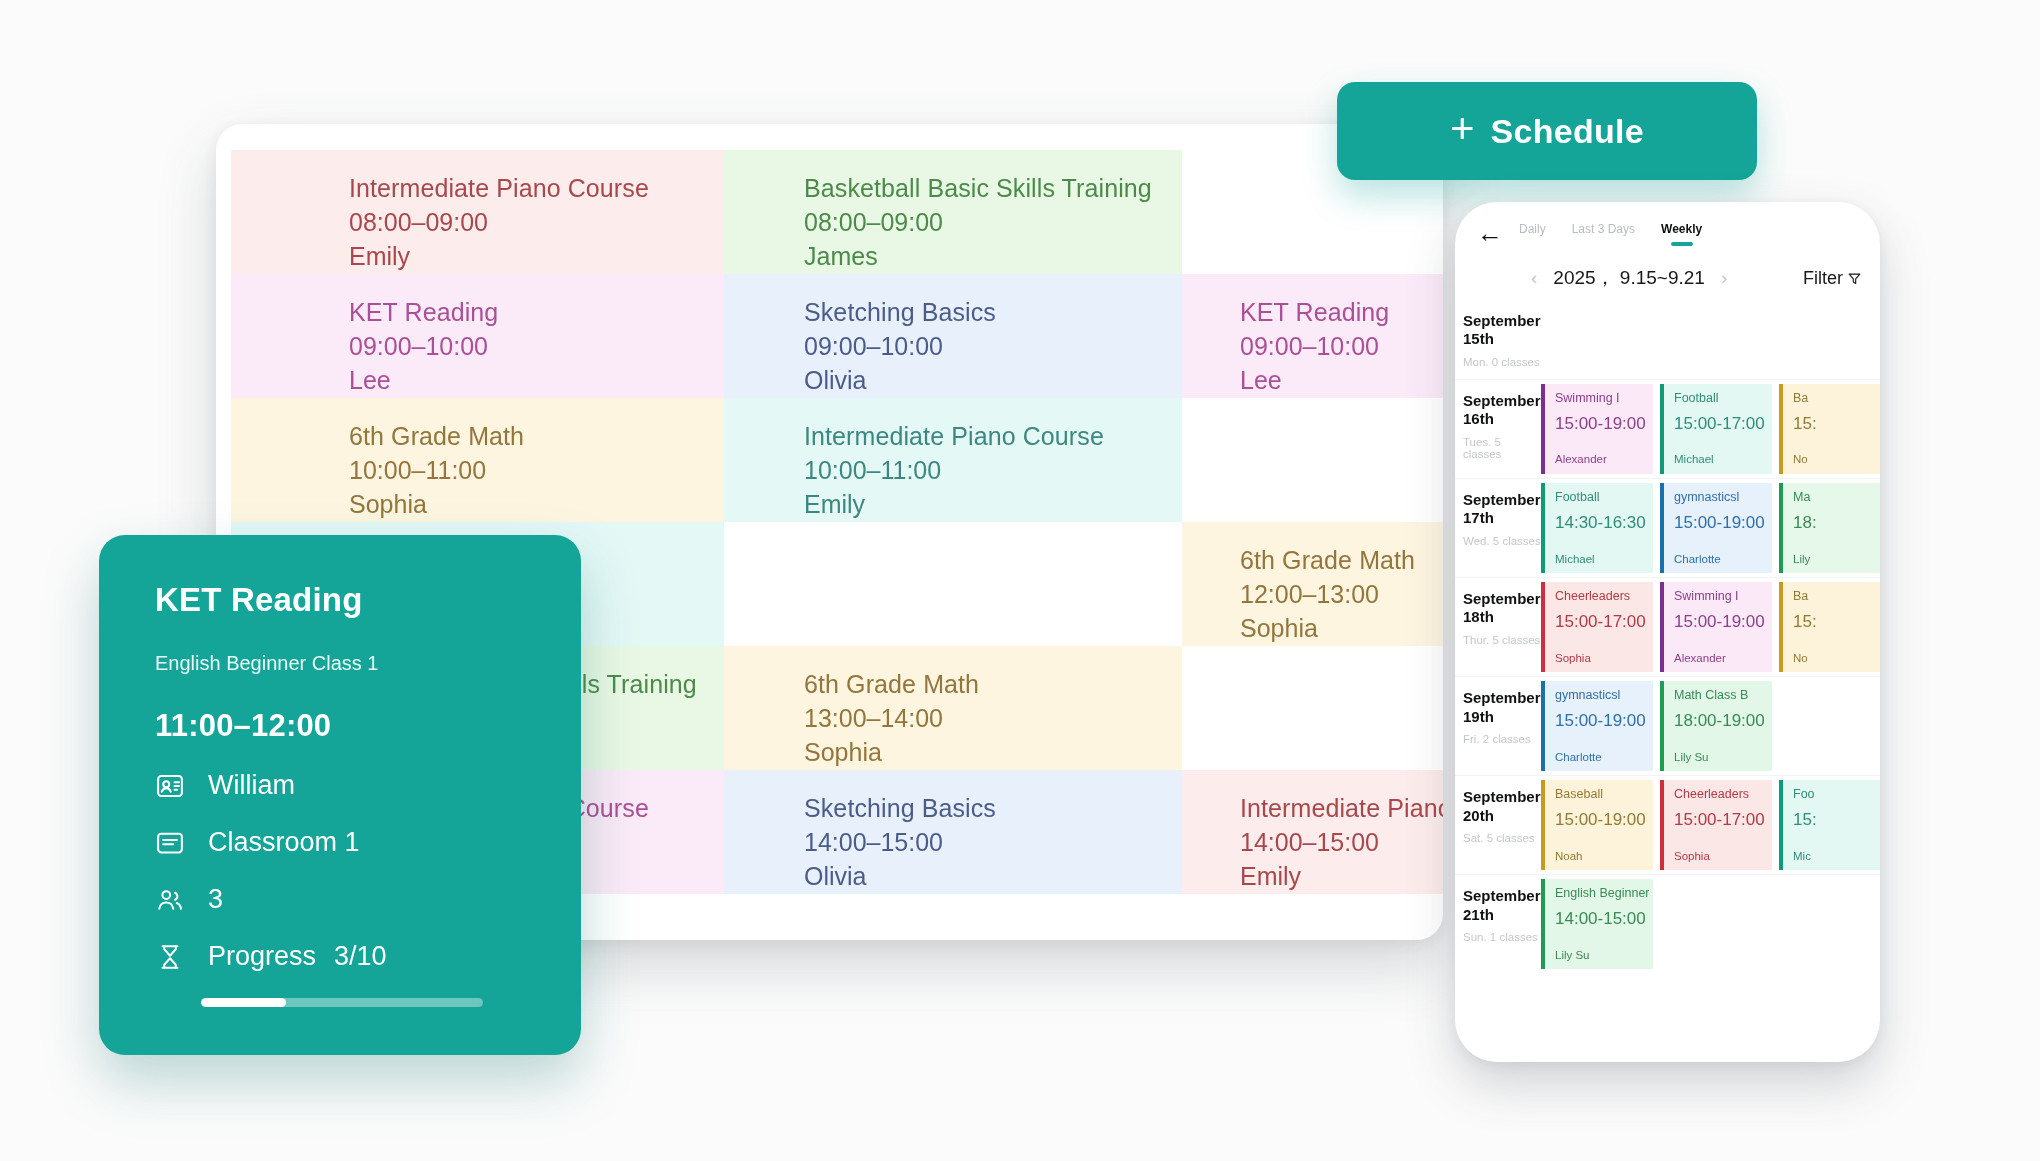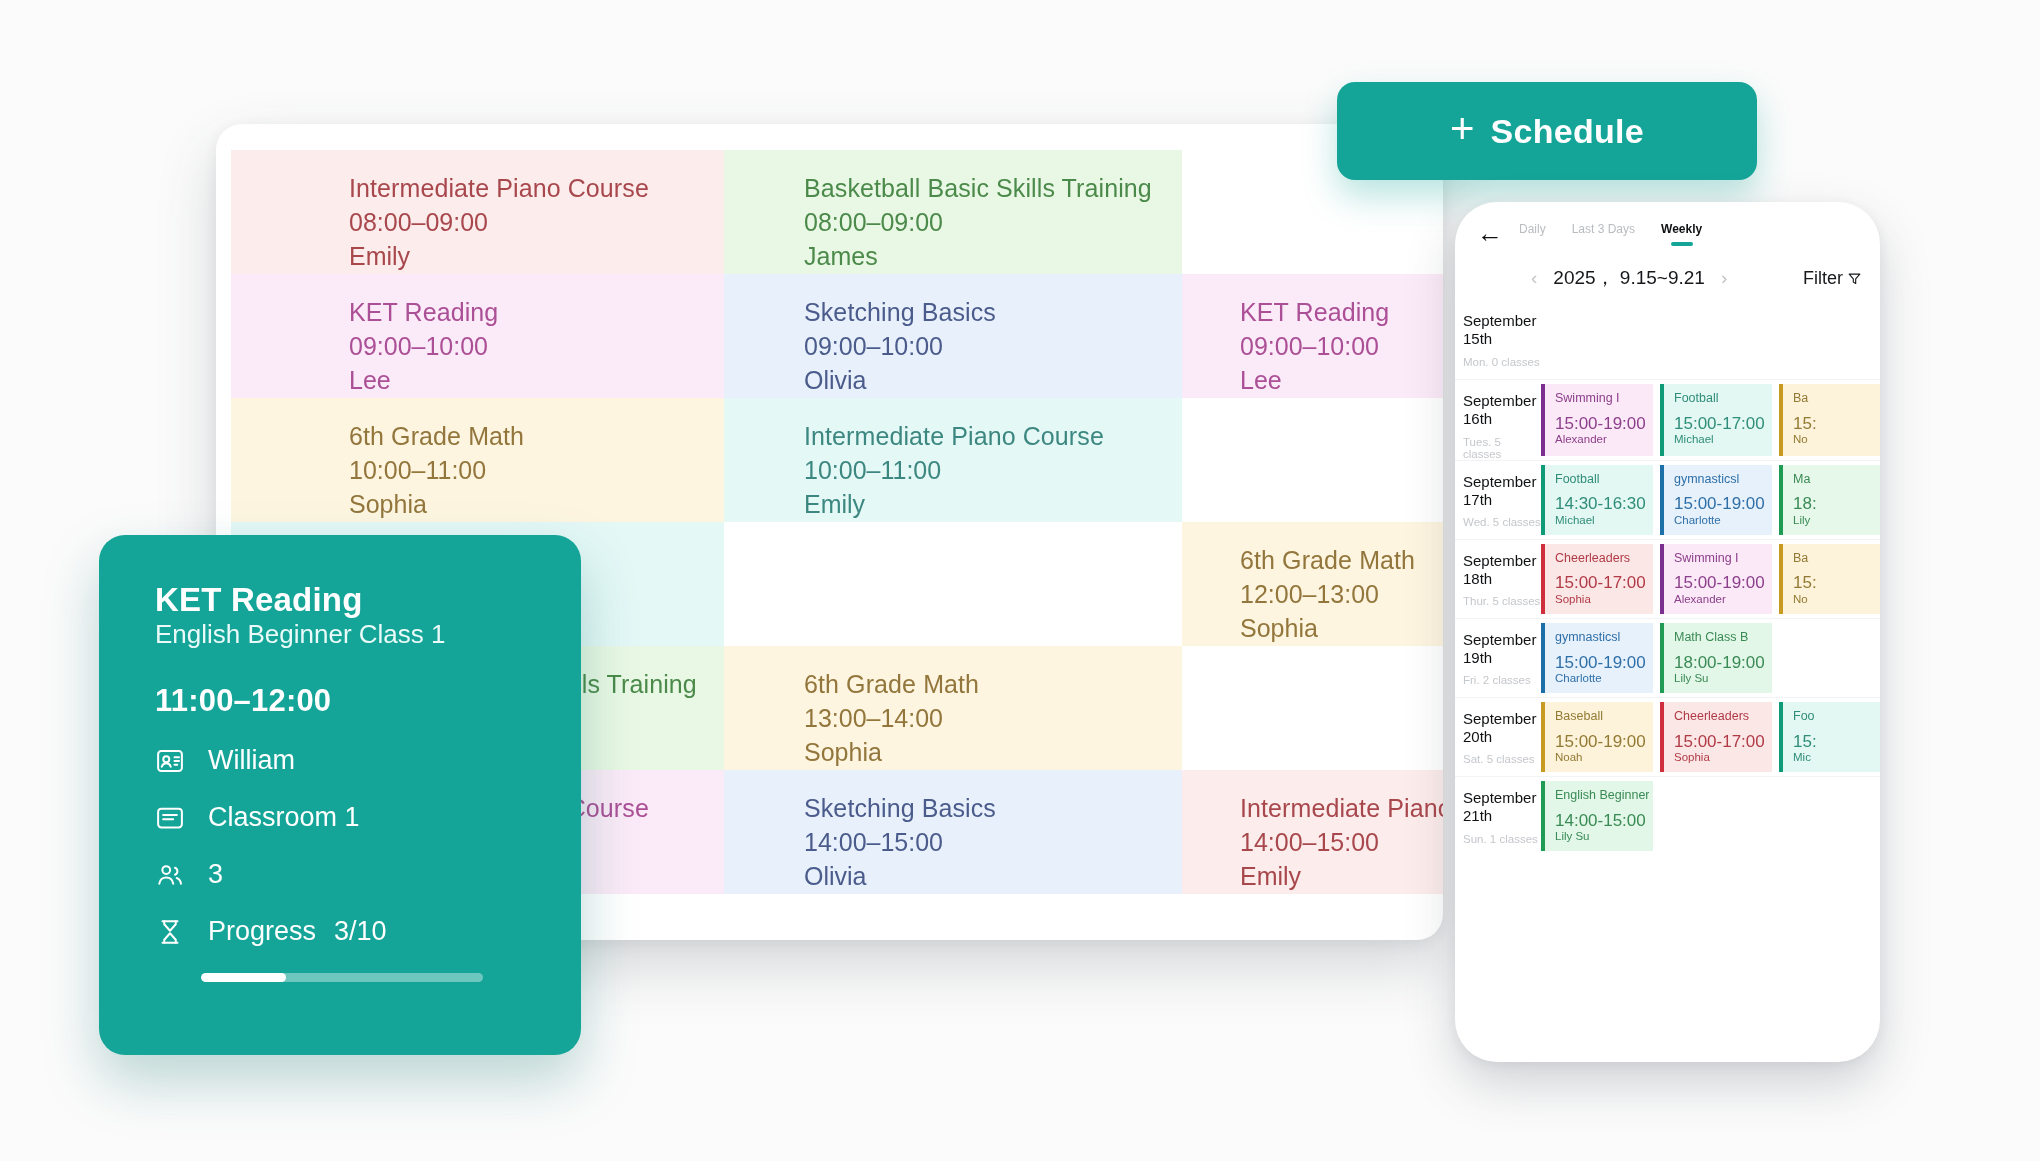--- a/index.html
+++ b/index.html
@@ -60,21 +60,21 @@
     position: absolute;
     left: 99px; top: 535px;
     width: 482px; height: 520px;
     background: #14a598;
     border-radius: 26px;
     box-shadow: 0 26px 56px rgba(20,120,110,.28);
     padding: 46px 40px 0 56px;
     color: #ffffff;
   }
   #detail-card .dtitle { font-size: 33px; font-weight: bold; letter-spacing:.2px; }
-  #detail-card .dsub   { font-size: 26px; color:#eafaf8; }
+  #detail-card .dsub   { font-size: 20px; margin-top: 33px; color:#eafaf8; }
   #detail-card .dtime  { font-size: 31px; font-weight: bold; margin-top: 33px; letter-spacing:.2px; }
   .drow { display:flex; align-items:center; gap: 23px; margin-top: 26px; }
   .drow .ic { width: 30px; height: 30px; flex: 0 0 30px; display:block; }
   .drow .tx { font-size: 27px; color:#ffffff; }
   .drow.progress .tx { display:flex; gap: 18px; }
   #prog-track {
     margin: 26px 0 0 46px;
     width: 282px; height: 9px;
     border-radius: 5px;
     background: rgba(255,255,255,.38);
@@ -113,31 +113,31 @@
   }
   #ph-datebar .nav { font-size: 19px; color:#c2c5c9; cursor:pointer; }
   #ph-datebar .rng { font-size: 19px; color:#16181b; font-weight: 500; margin: 0 16px; white-space:nowrap; }
   #ph-datebar .spacer { flex:1; }
   #ph-datebar .filter { font-size: 18px; color:#16181b; display:flex; align-items:center; gap:4px; cursor:pointer;}
 
   #ph-list { }
   .ph-row { display:flex; min-height: 79px; border-top: 1px solid #f2f3f4; }
   .ph-row:first-child { border-top: 0; }
   .ph-daycol { width: 86px; flex: 0 0 86px; padding: 12px 0 0 8px; }
-  .ph-daycol .mon { font-size: 15px; font-weight: normal; color:#0f1113; line-height:1.22; }
+  .ph-daycol .mon { font-size: 15px; font-weight: bold; color:#0f1113; line-height:1.22; }
   .ph-daycol .sub { font-size: 11.5px; color:#c4c7cb; margin-top: 7px; }
   .ph-events { flex:1; display:flex; gap: 7px; padding: 4px 0 4px 0; overflow:hidden; }
   .ph-ev {
     width: 112px; flex: 0 0 112px;
     border-left: 4px solid #888;
     padding: 8px 4px 8px 10px;
   }
   .ph-ev .t { font-size: 12.5px; font-weight: 500; line-height:1.1; white-space:nowrap; overflow:hidden; }
   .ph-ev .h { font-size: 17px; margin-top: 9px; line-height:1.1; }
-  .ph-ev .n { font-size: 11.5px; margin-top: 0; line-height:1.1; }
+  .ph-ev .n { font-size: 11.5px; margin-top: 20px; line-height:1.1; }
 </style>
 </head>
 <body>
 
 <div id="stage">
 
   <div id="week-card">
     <div id="week-grid">
         <div class="cell c1" style="background: rgb(252, 236, 235); color: rgb(168, 72, 77);">
           <div class="ttl">Intermediate Piano Course</div>

